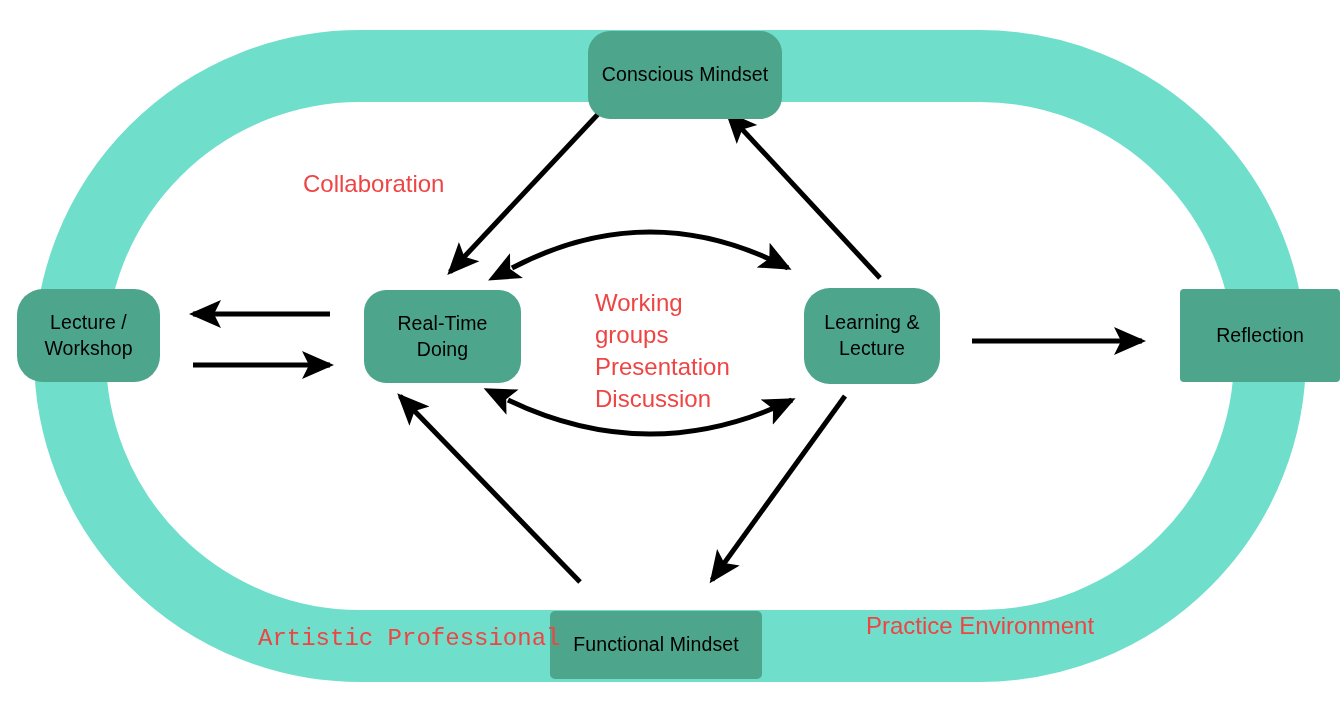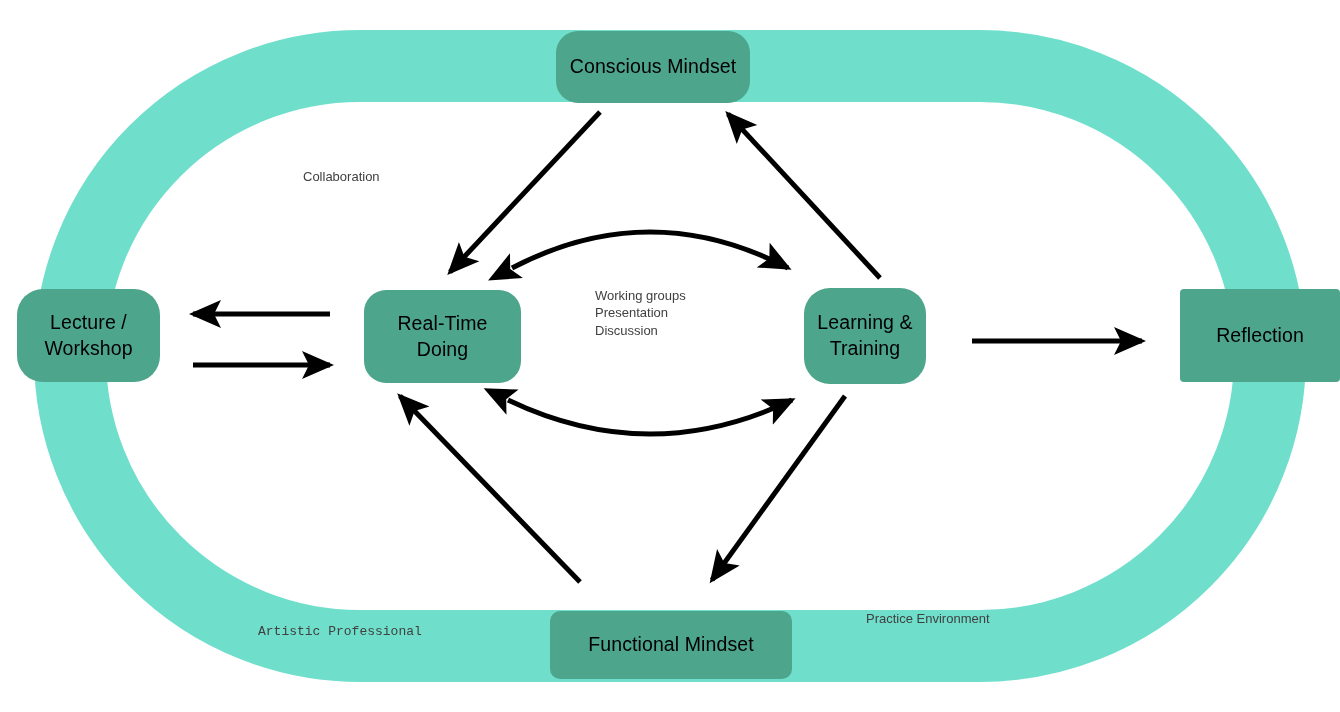--- a/index.html
+++ b/index.html
@@ -37,31 +37,31 @@
     align-items: center;
     justify-content: center;
     text-align: center;
     color: #000000;
     font-size: 19.5px;
     line-height: 1.32;
     letter-spacing: 0.1px;
     box-sizing: border-box;
     padding: 4px 8px;
   }
-  .node-conscious   { left: 556px;  top: 31px;  width: 194px; height: 72px; }
+  .node-conscious   { left: 588px;  top: 31px;  width: 194px; height: 88px; }
   .node-lecture     { left: 17px;   top: 289px; width: 143px; height: 93px; border-radius: 26px; }
   .node-realtime    { left: 364px;  top: 290px; width: 157px; height: 93px; border-radius: 22px; }
-  .node-learning    { left: 804px;  top: 288px; width: 122px; height: 96px; border-radius: 26px; }
+  .node-learning    { left: 804px;  top: 288px; width: 136px; height: 96px; border-radius: 26px; }
   .node-reflection  { left: 1180px; top: 289px; width: 160px; height: 93px; border-radius: 4px; }
-  .node-functional  { left: 550px;  top: 611px; width: 242px; height: 68px; border-radius: 10px; }
+  .node-functional  { left: 550px;  top: 611px; width: 212px; height: 68px; border-radius: 5px; }
 
   .free-label {
     position: absolute;
-    color: #404040;
-    font-size: 13px;
+    color: #ef4444;
+    font-size: 24px;
     line-height: 1.34;
     white-space: pre;
   }
   .label-collaboration { left: 303px; top: 168px; }
   .label-artistic      { left: 258px; top: 623px; font-family: Liberation Mono, monospace; }
   .label-practice      { left: 866px; top: 610px; }
   .label-center {
     left: 595px;
     top: 287px;
     text-align: left;
@@ -117,21 +117,21 @@
     </span>
   </div>
 
   <div class="node node-realtime">
     <span>Real-Time Doing</span>
   </div>
 
   <div class="node node-learning">
     <span>
       <span>Learning &amp;</span><br>
-      <span>Training</span>
+      <span>Lecture</span>
     </span>
   </div>
 
   <div class="node node-reflection">
     <span>Reflection</span>
   </div>
 
   <div class="node node-functional">
     <span>Functional Mindset</span>
   </div>

